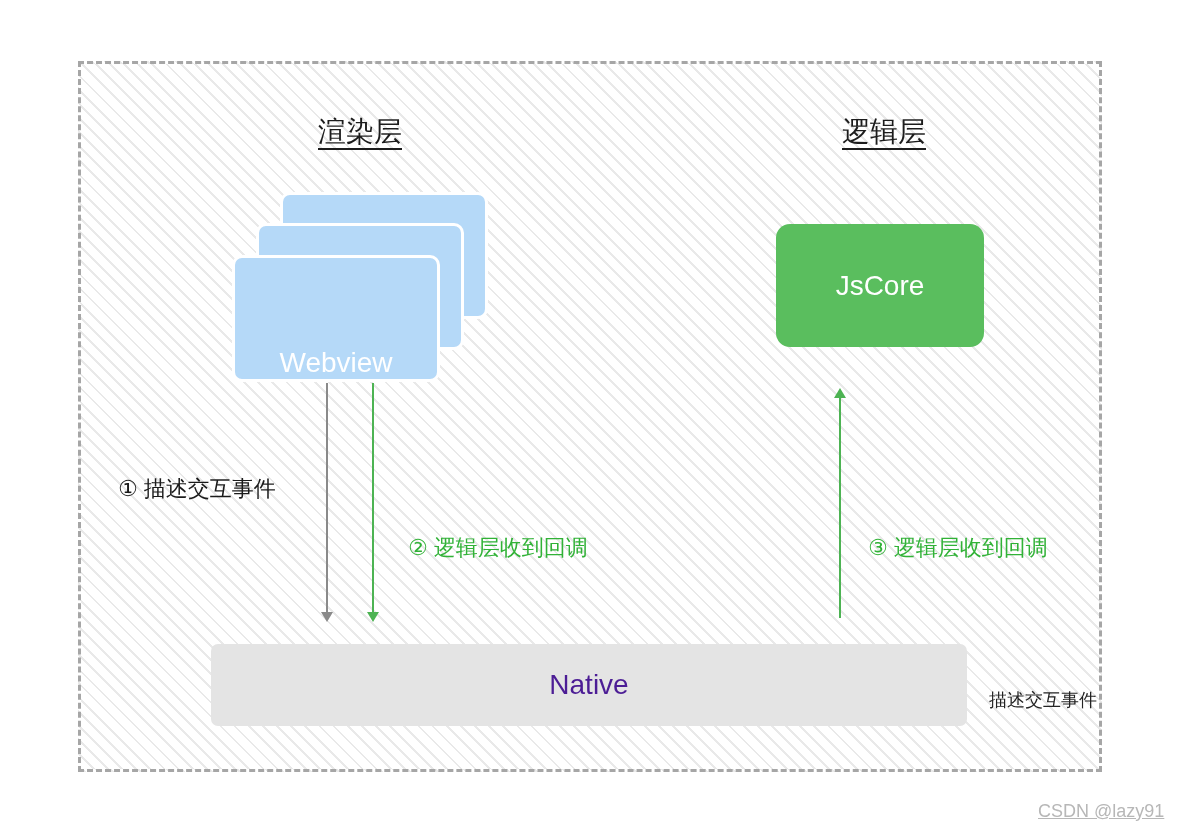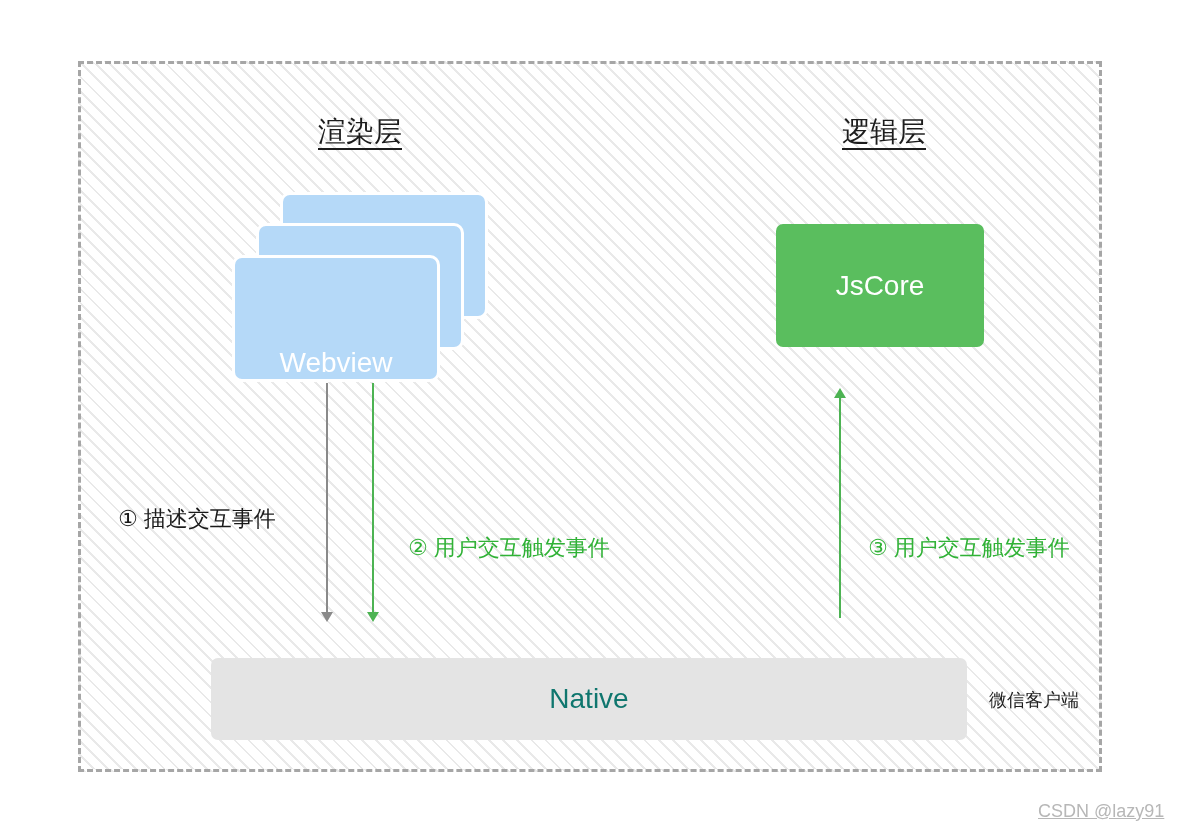--- a/index.html
+++ b/index.html
@@ -54,33 +54,33 @@
     left: 232px; top: 255px;
     display: flex; align-items: flex-end; justify-content: center;
     color: #ffffff; font-size: 28px;
   }
 
   .jscore-box {
     position: absolute;
     left: 776px; top: 224px;
     width: 208px; height: 123px;
     background: var(--jscore-green, #5abe5e);
-    border-radius: 7px;
+    border-radius: 14px;
     display: flex; align-items: center; justify-content: center;
     color: #ffffff; font-size: 28px;
   }
 
   .native-bar {
     position: absolute;
-    left: 211px; top: 658px;
+    left: 211px; top: 644px;
     width: 756px; height: 82px;
     background: var(--native-gray, #e4e4e4);
     border-radius: 7px;
     display: flex; align-items: center; justify-content: center;
-    color: #0f766e; font-size: 28px;
+    color: #4c1d95; font-size: 28px;
   }
 
   .client-label {
     position: absolute;
     left: 989px; top: 688px;
     font-size: 18px;
     color: #222222;
     white-space: nowrap;
   }
 
@@ -100,21 +100,21 @@
   .arrow.green .line { background: var(--arrow-green, #4db353); }
   .arrow.green.down .head { border-top-color: var(--arrow-green, #4db353); }
   .arrow.green.up .head   { border-bottom-color: var(--arrow-green, #4db353); }
 
   .arrow-describe { left: 321px; top: 383px; height: 239px; }
   .arrow-trigger  { left: 367px; top: 383px; height: 239px; }
   .arrow-callback { left: 834px; top: 388px; height: 230px; }
 
   
   .step-label { position: absolute; font-size: 22px; white-space: nowrap; }
-  .step-1 { left: 118px; top: 504px; color: #1a1a1a; }
+  .step-1 { left: 118px; top: 474px; color: #1a1a1a; }
   .step-2 { left: 408px; top: 533px; color: var(--text-green, #31b237); }
   .step-3 { left: 868px; top: 533px; color: var(--text-green, #31b237); }
 
   .watermark {
     position: absolute;
     left: 1038px; top: 801px;
     font-size: 18px;
     color: var(--watermark-gray, #b7b7b7);
     white-space: nowrap;
     text-decoration: underline;
@@ -149,24 +149,24 @@
     <div class="line"></div>
     <div class="head"></div>
   </div>
 
   <div class="arrow up green arrow-callback">
     <div class="line"></div>
     <div class="head"></div>
   </div>
 
   <div class="step-label step-1">① 描述交互事件</div>
-  <div class="step-label step-2">② 用户交互触发事件</div>
-  <div class="step-label step-3">③ 用户交互触发事件</div>
+  <div class="step-label step-2">② 逻辑层收到回调</div>
+  <div class="step-label step-3">③ 逻辑层收到回调</div>
 
   <div class="native-bar">
     <span>Native</span>
   </div>
 
-  <div class="client-label">微信客户端</div>
+  <div class="client-label">描述交互事件</div>
 
   <div class="watermark">CSDN @lazy91</div>
 
 </div>
 
 </body></html>

